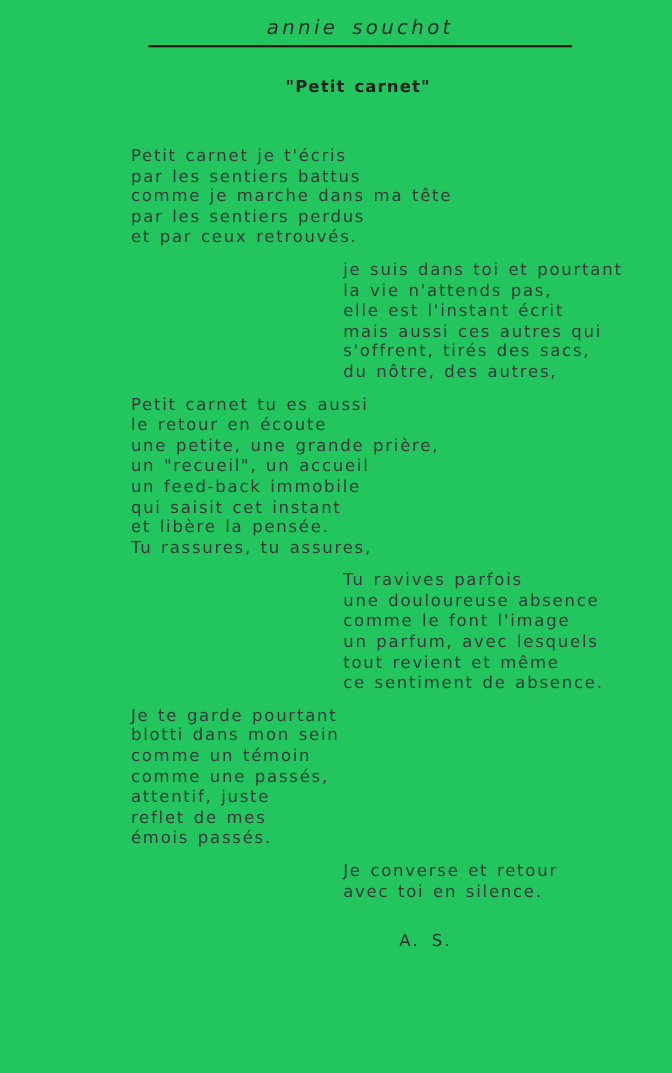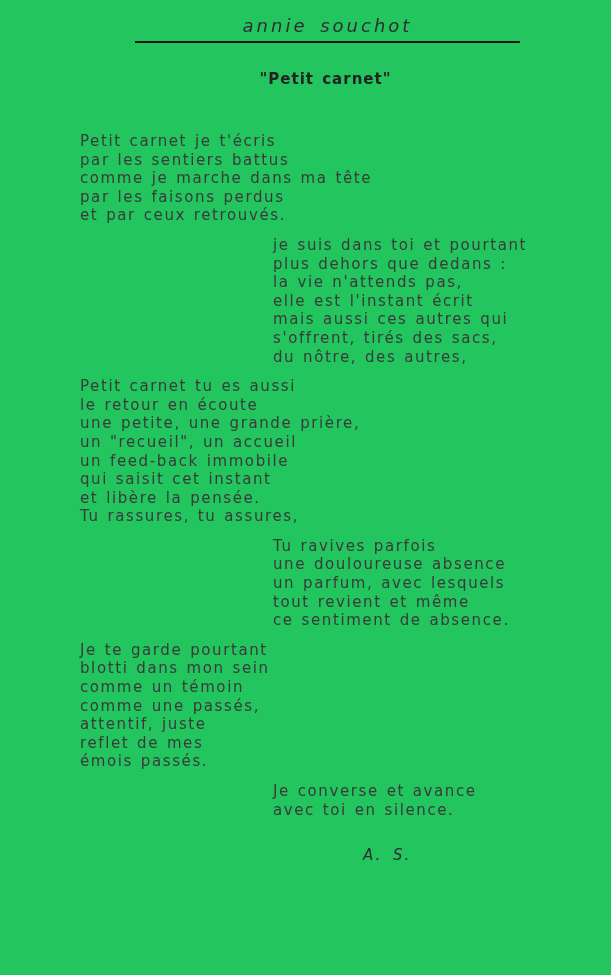--- a/index.html
+++ b/index.html
@@ -59,26 +59,25 @@
     left: 80px;
     top: 132px;
     width: 500px;
     font-size: 15px;
     line-height: 18.6px;
     letter-spacing: 1.6px;
     word-spacing: 1.5px;
   }
   .stanza { margin-bottom: 11px; }
   .stanza.indented { margin-left: 193px; }
-  .line { white-space: pre; }
+  .line { white-space: pre; margin-left: 39px; }
   .line.italic { }
   .signature {
     margin-top: 27px;
     margin-left: 283px;
-    font-style: italic;
     letter-spacing: 2px;
     word-spacing: 4px;
     color: #2e2e2e;
   }
 </style>
 </head>
 <body>
 
 <div class="page">
 
@@ -88,59 +87,59 @@
   </header>
 
   <div class="title">"Petit carnet"</div>
 
   <div class="poem-wrap">
     <div class="stanzas">
         <div class="stanza">
           <div class="line">Petit carnet je t'écris</div>
           <div class="line">par les sentiers battus</div>
           <div class="line">comme je marche dans ma tête</div>
-          <div class="line">par les faisons perdus</div>
+          <div class="line">par les sentiers perdus</div>
           <div class="line">et par ceux retrouvés.</div>
         </div>
         <div class="stanza indented">
           <div class="line">je suis dans toi et pourtant</div>
-          <div class="line">plus dehors que dedans :</div>
           <div class="line">la vie n'attends pas,</div>
           <div class="line">elle est l'instant écrit</div>
           <div class="line">mais aussi ces autres qui</div>
           <div class="line">s'offrent, tirés des sacs,</div>
           <div class="line">du nôtre, des autres,</div>
         </div>
         <div class="stanza">
           <div class="line">Petit carnet tu es aussi</div>
           <div class="line">le retour en écoute</div>
           <div class="line">une petite, une grande prière,</div>
           <div class="line">un "recueil", un accueil</div>
           <div class="line">un feed-back immobile</div>
           <div class="line">qui saisit cet instant</div>
           <div class="line">et libère la pensée.</div>
           <div class="line">Tu rassures, tu assures,</div>
         </div>
         <div class="stanza indented">
           <div class="line">Tu ravives parfois</div>
           <div class="line">une douloureuse absence</div>
+          <div class="line">comme le font l'image</div>
           <div class="line">un parfum, avec lesquels</div>
           <div class="line">tout revient et même</div>
           <div class="line">ce sentiment de absence.</div>
         </div>
         <div class="stanza">
           <div class="line">Je te garde pourtant</div>
           <div class="line">blotti dans mon sein</div>
           <div class="line">comme un témoin</div>
           <div class="line">comme une passés,</div>
           <div class="line">attentif, juste</div>
           <div class="line">reflet de mes</div>
           <div class="line">émois passés.</div>
         </div>
         <div class="stanza indented">
-          <div class="line">Je converse et avance</div>
+          <div class="line">Je converse et retour</div>
           <div class="line italic">avec toi en silence.</div>
         </div>
       </div>
     <div class="signature">A. S.</div>
   </div>
 
 </div>
 
 </body></html>

